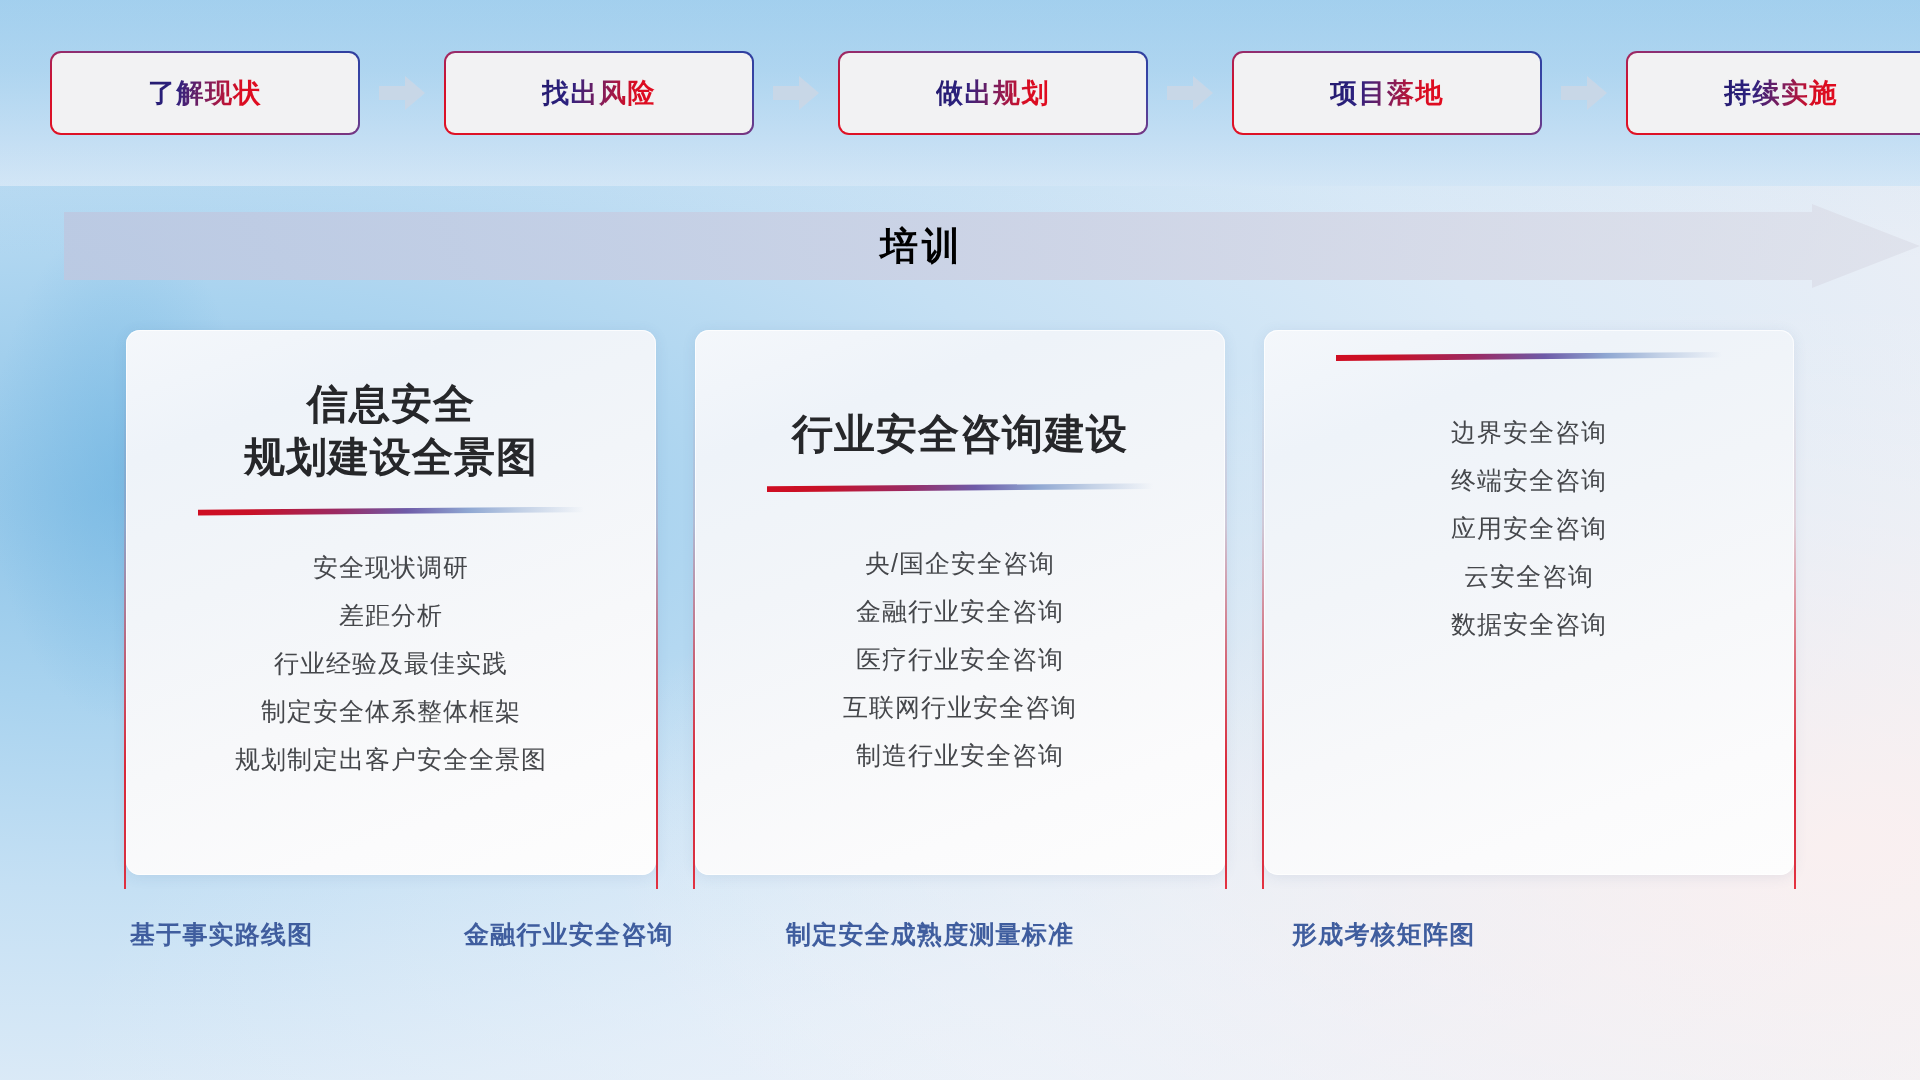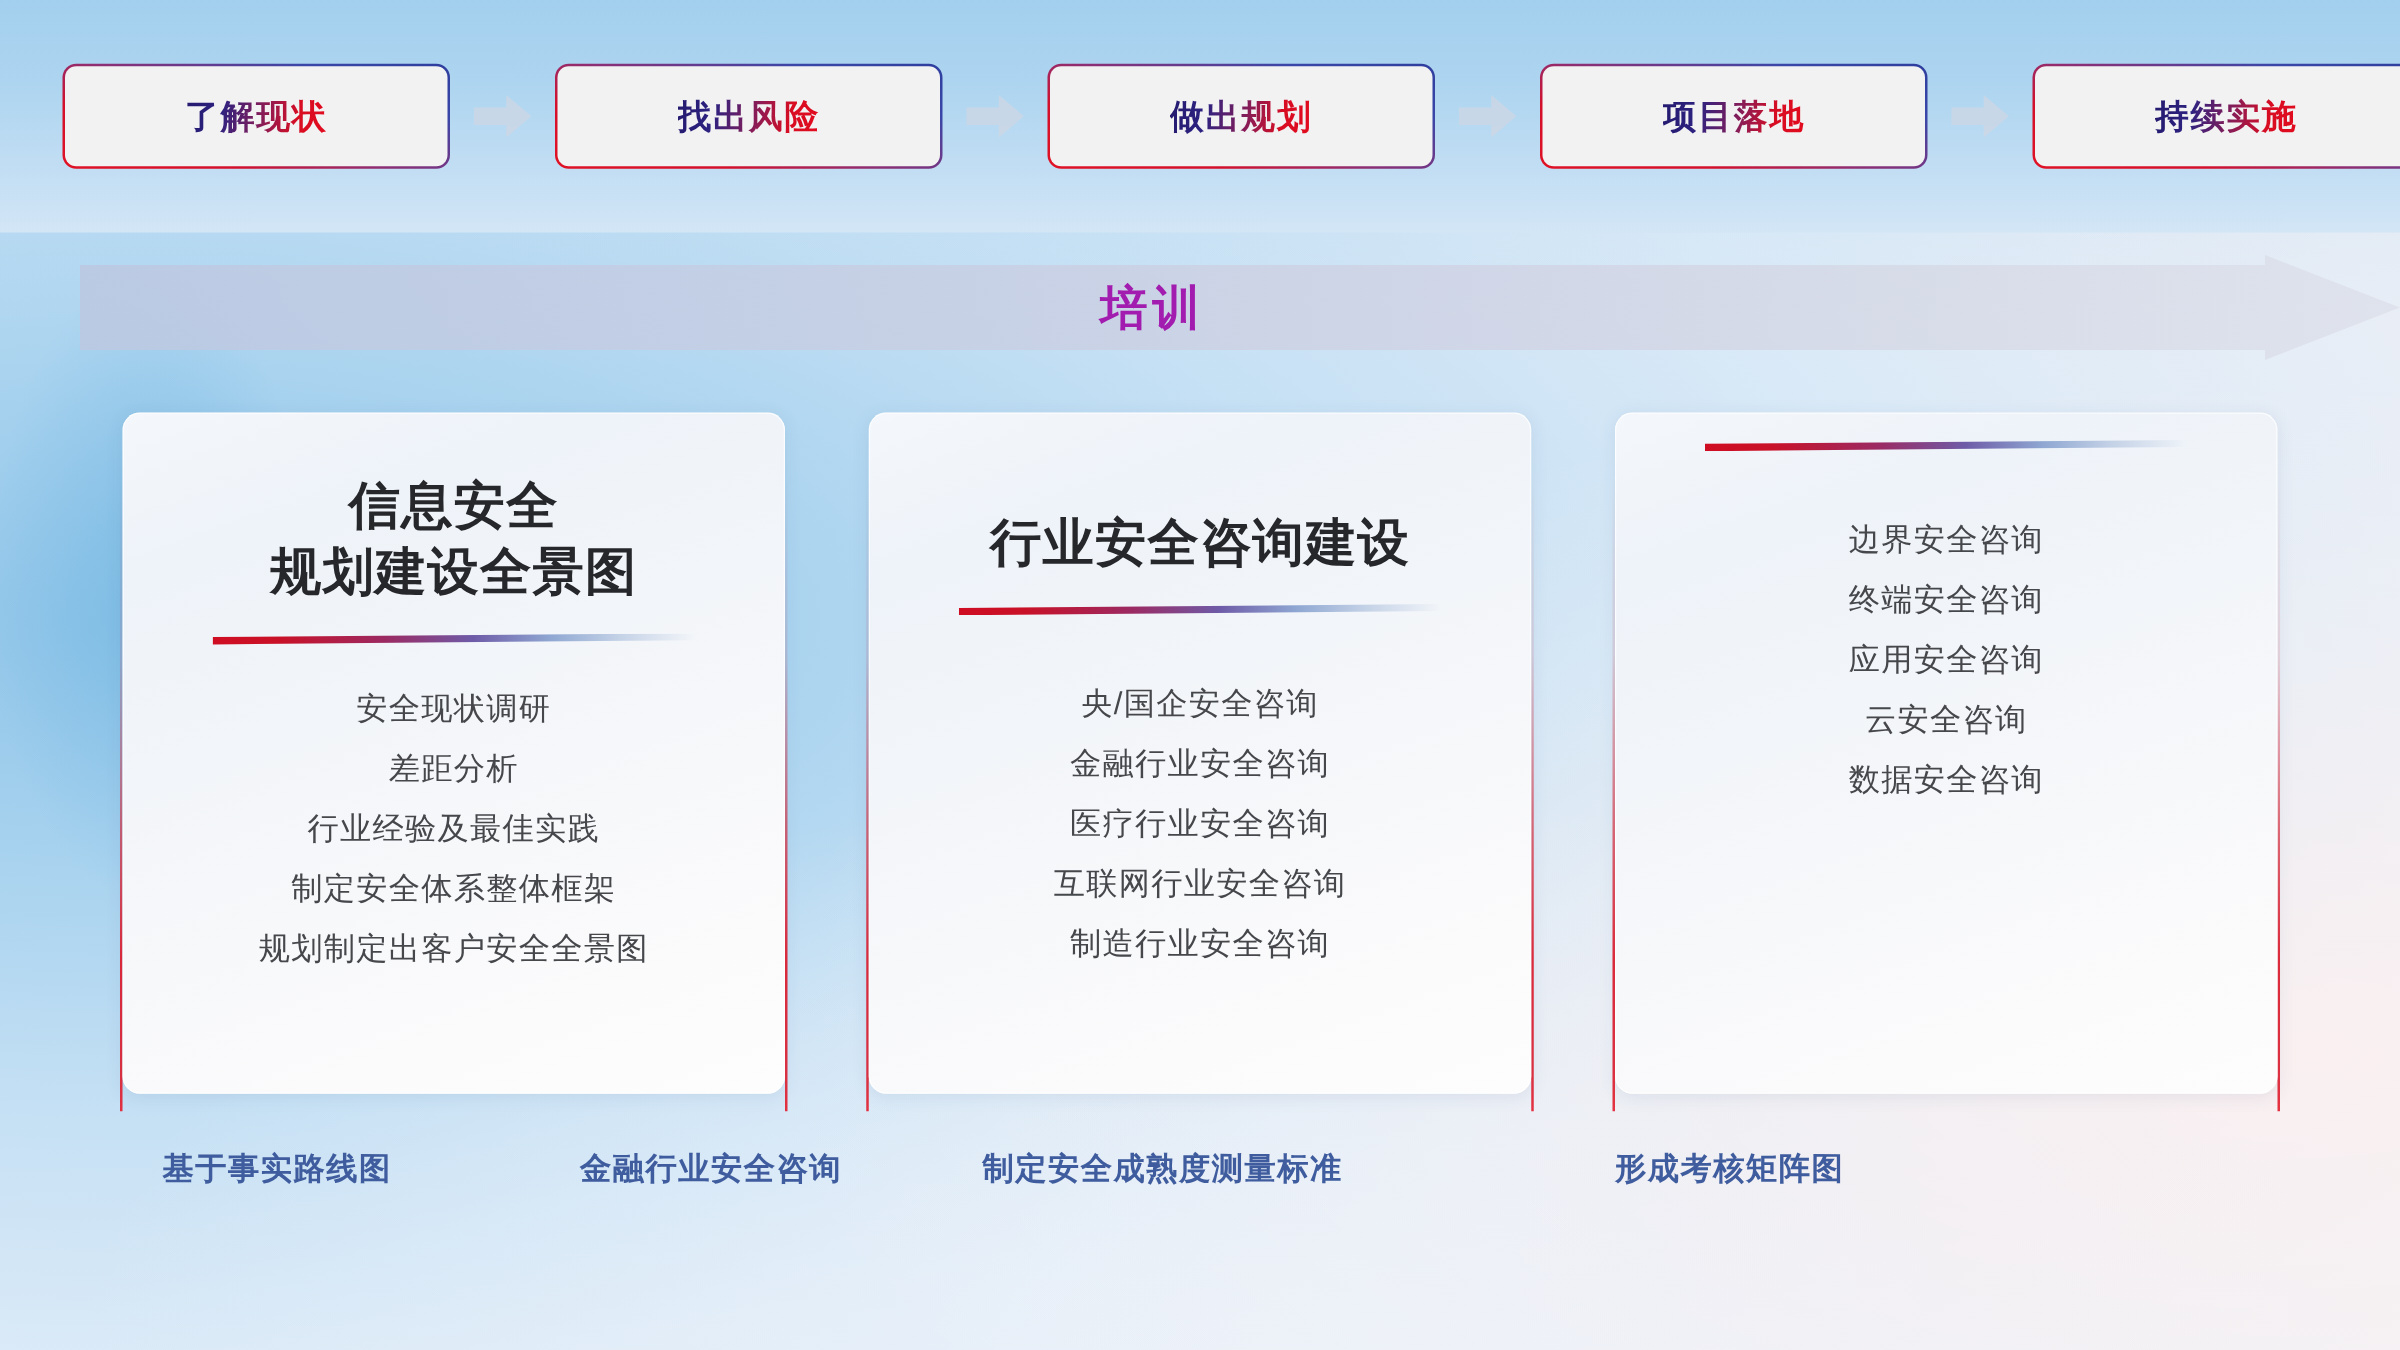--- a/index.html
+++ b/index.html
@@ -76,27 +76,27 @@
   }
   #band .band-shape{
     position:absolute; inset:0;
     background:linear-gradient(90deg, rgba(188,201,226,.92) 0%, rgba(196,206,228,.9) 28%, rgba(205,210,228,.88) 52%, rgba(213,216,230,.85) 74%, rgba(221,224,234,.8) 100%);
     clip-path:polygon(0 8px, calc(100% - 108px) 8px, calc(100% - 108px) 0, 100% 50%, calc(100% - 108px) 100%, calc(100% - 108px) calc(100% - 8px), 0 calc(100% - 8px));
   }
   #band .band-title{
     position:absolute; inset:0;
     display:flex; align-items:center; justify-content:center;
     padding-right:140px;
-    font-size:38px; font-weight:700; color:#a21caf; letter-spacing:4px;
+    font-size:38px; font-weight:700; color:#000000; letter-spacing:4px;
   }
 
   
   #cards{
     position:absolute; left:0; top:330px; width:1920px; height:560px; z-index:5;
-    display:flex; justify-content:center; gap:67px;
+    display:flex; justify-content:center; gap:39px;
   }
   .card-wrap{ position:relative; width:530px; height:545px; }
   .card-edge{
     position:absolute; top:52px; bottom:-14px; width:2px;
     background:linear-gradient(180deg, rgba(214,32,48,0) 0%, rgba(214,32,48,.12) 28%, rgba(220,36,52,.65) 55%, rgba(226,30,46,.95) 76%, rgba(226,30,46,.9) 100%);
   }
   .card-edge.l{ left:-2px; }
   .card-edge.r{ right:-2px; }
   .card{
     position:absolute; inset:0;

